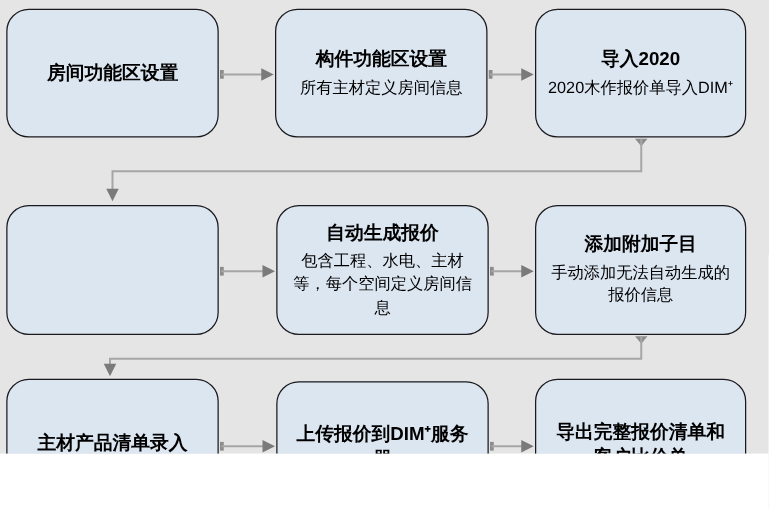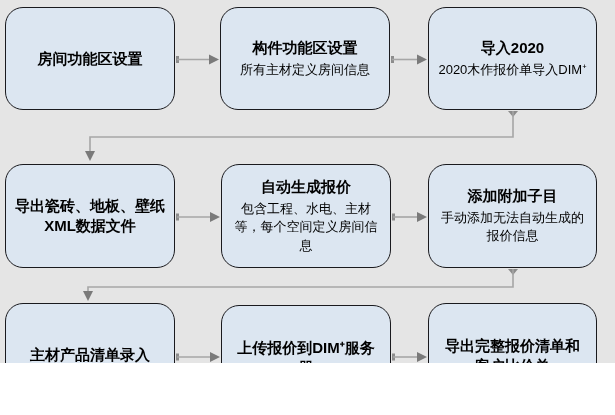--- a/index.html
+++ b/index.html
@@ -56,21 +56,20 @@
   <div class="box" style="left:220px;top:7px;">
     <div class="title">构件功能区设置</div>
     <div class="subtitle">所有主材定义房间信息</div>
   </div>
   <div class="box" style="left:428px;top:7px;width:169px;align-items:center;">
     <div class="title">导入2020</div>
     <div class="subtitle">2020木作报价单导入DIM⁺</div>
   </div>
 
   <div class="box" style="left:5px;top:164px;height:104px;">
-    <div class="title">导出瓷砖、地板、壁纸XML数据文件</div>
   </div>
   <div class="box" style="left:221px;top:164px;height:104px;">
     <div class="title">自动生成报价</div>
     <div class="subtitle">包含工程、水电、主材等，每个空间定义房间信息</div>
   </div>
   <div class="box" style="left:428px;top:164px;width:169px;height:104px;">
     <div class="title">添加附加子目</div>
     <div class="subtitle">手动添加无法自动生成的报价信息</div>
   </div>
 

